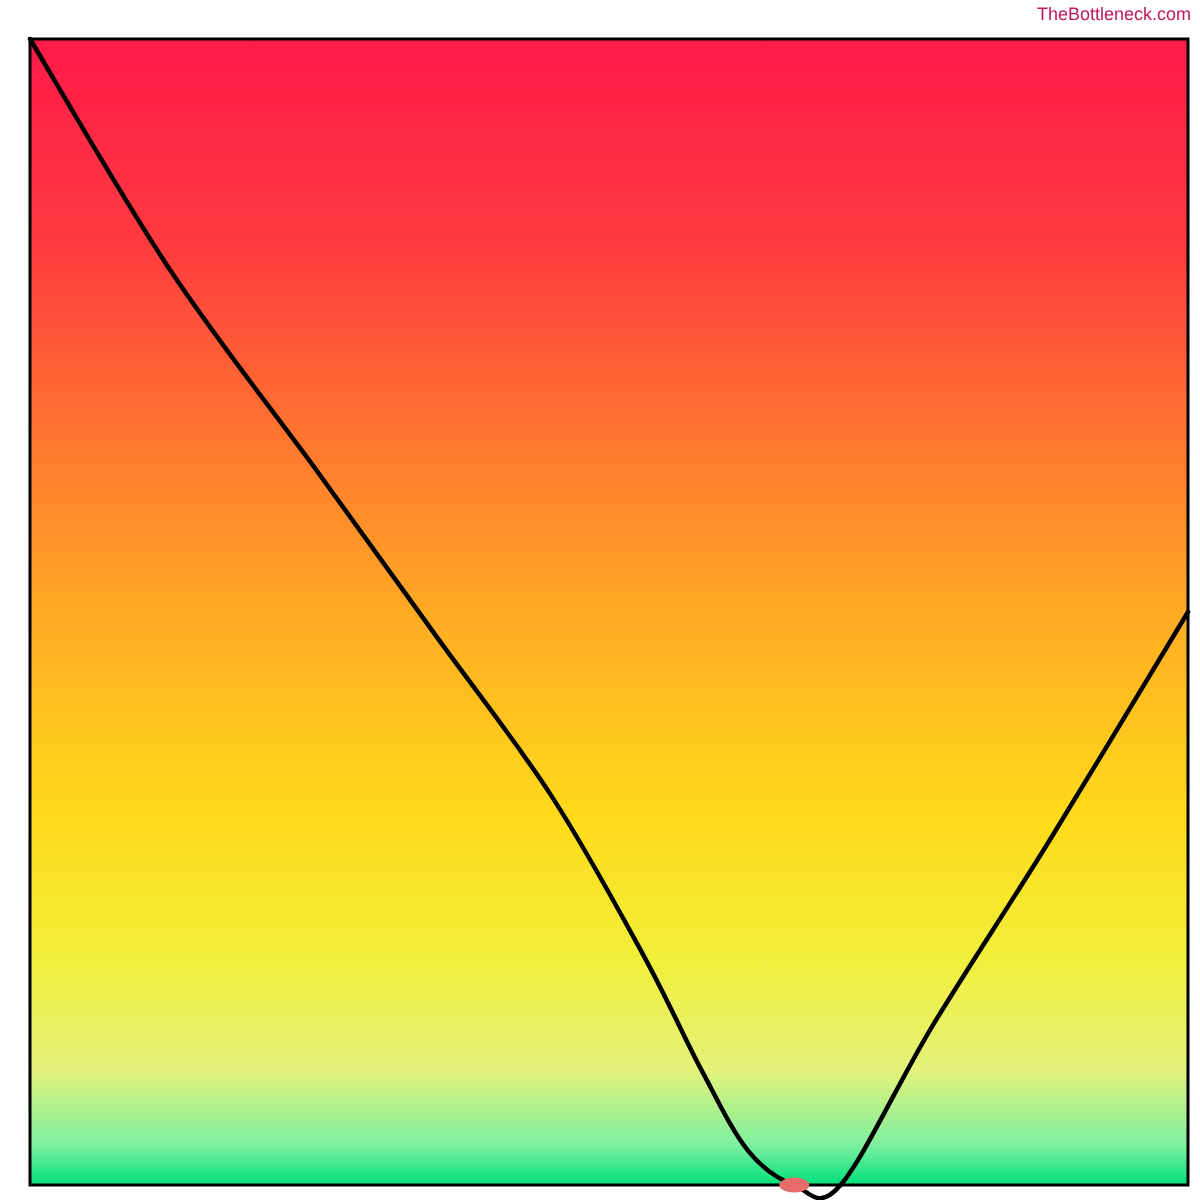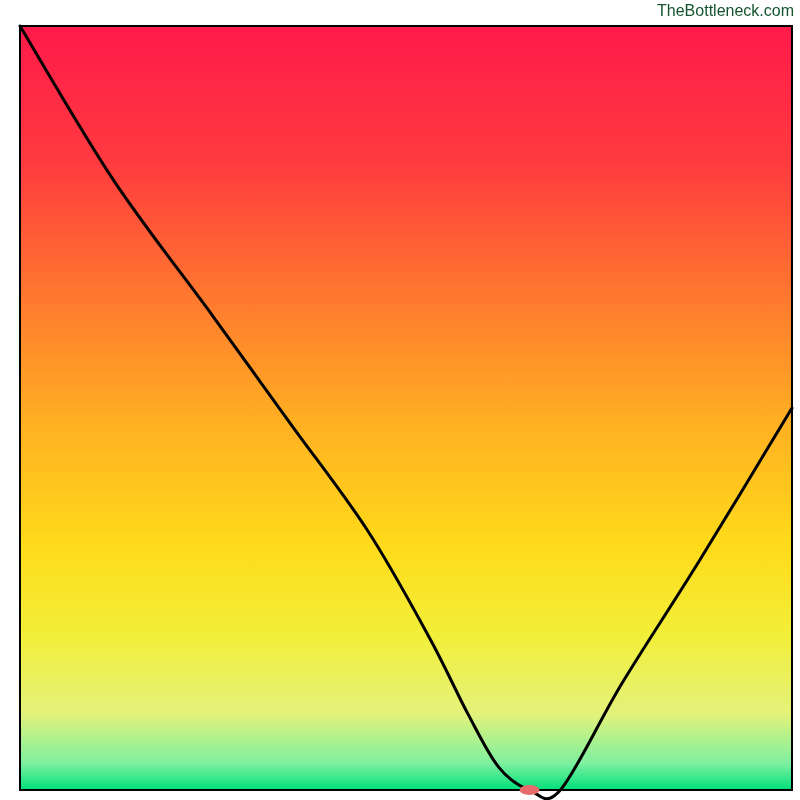--- a/index.html
+++ b/index.html
@@ -12,22 +12,22 @@
   }
   .container {
     width: 800px;
     height: 800px;
     position: relative;
   }
   .watermark {
     position: absolute;
     top: 2px;
     right: 6px;
-    font-size: 16px;
-    color: #14532d;
+    font-size: 12px;
+    color: #be185d;
     user-select: none;
     letter-spacing: 0px;
     margin-left: 34px;
   }
   svg.chart {
     display: block;
     width: 800px;
     height: 800px;
   }
 </style>

